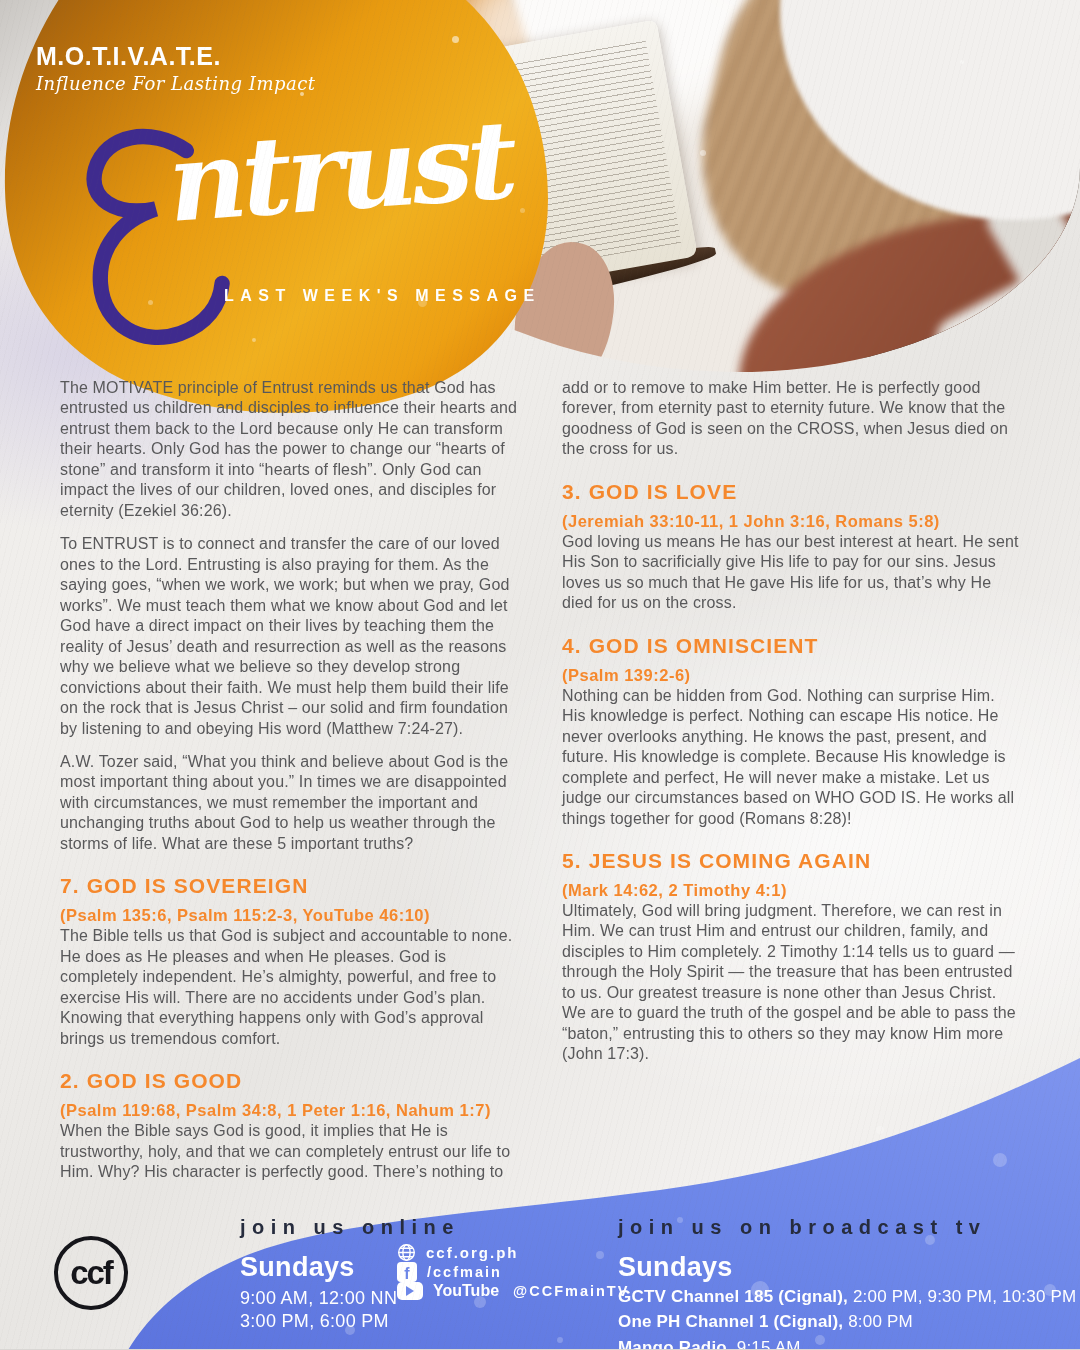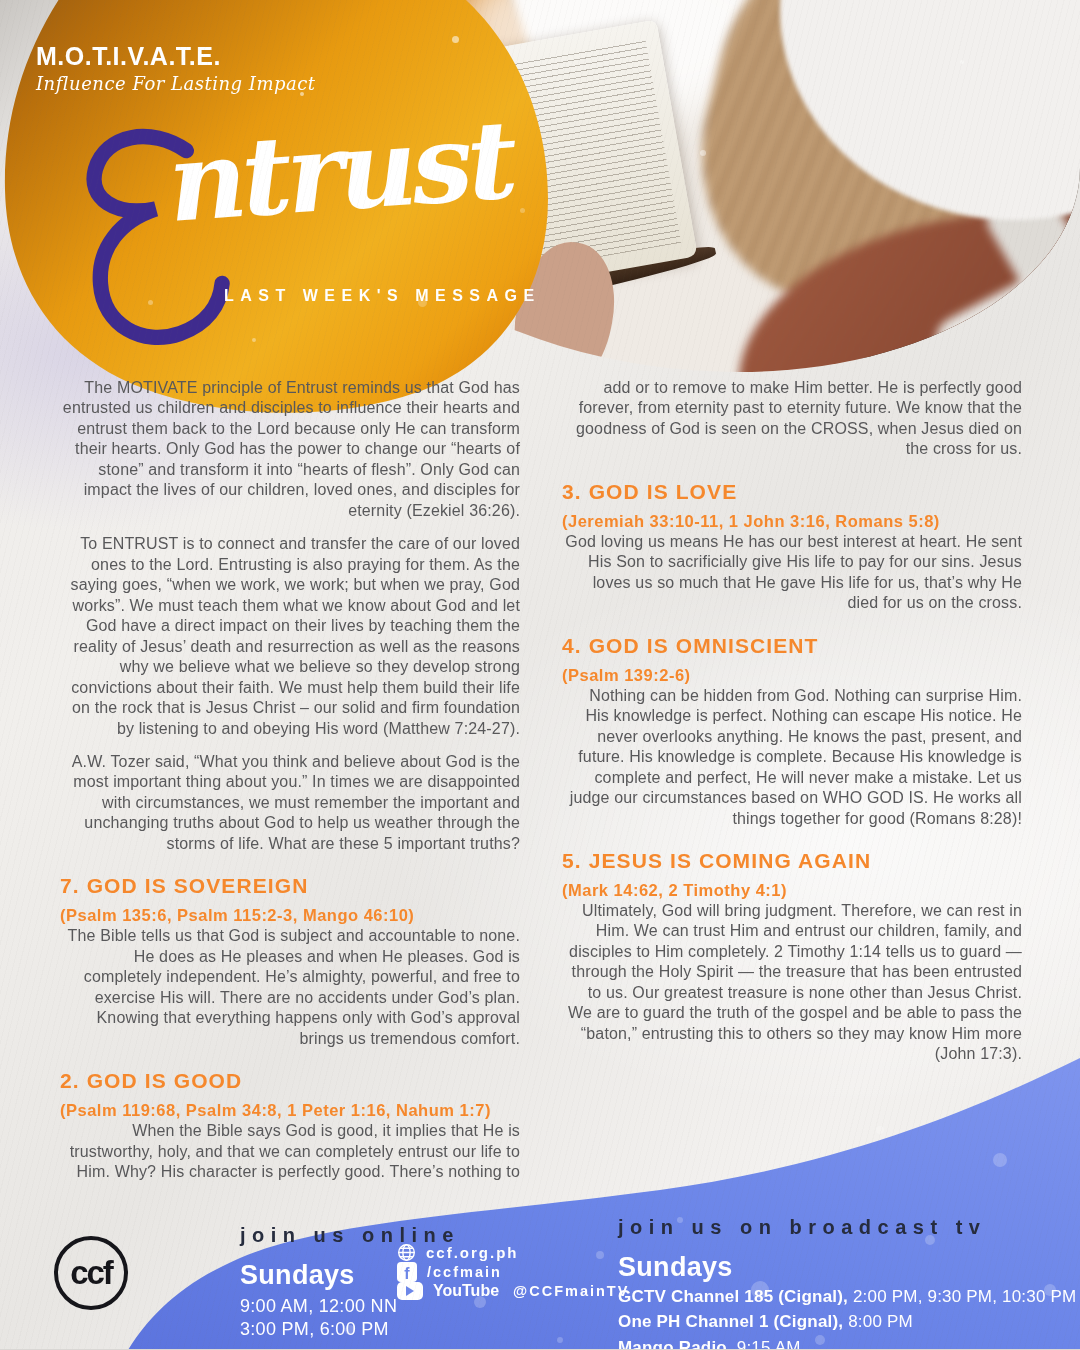--- a/index.html
+++ b/index.html
@@ -45,21 +45,21 @@
   .brand-title{font-size:25px;font-weight:700;letter-spacing:.5px;}
   .brand-tagline{font-family:"DejaVu Serif", serif;font-style:italic;font-size:18px;margin-top:2px;letter-spacing:.5px;}
   .purple-e{position:absolute;left:56px;top:118px;}
   .script-rest{position:absolute;left:168px;top:108px;color:#fff;
     font-family:"DejaVu Serif", serif;font-style:italic;font-weight:700;font-size:108px;
     letter-spacing:-5px;transform:rotate(-4deg);}
   .hero-subtitle{position:absolute;left:224px;top:287px;color:#fff;font-size:16px;font-weight:700;letter-spacing:6.5px;}
   
   .content{position:absolute;top:378px;left:60px;width:962px;display:flex;gap:42px;color:#58585a;}
   .col{width:460px;font-size:16px;line-height:1.28;letter-spacing:.15px;}
-  .col p{margin:0 0 13px 0;text-align:right;}
+  .col p{margin:0 0 13px 0;}
   .sec-title{color:#F6882C;font-size:21px;font-weight:700;letter-spacing:1.1px;margin-top:19px;}
   .sec-ref{color:#F6882C;font-size:16.5px;font-weight:700;letter-spacing:.5px;margin-top:5px;}
   .sec-body{margin-top:9px;}
   
   .blue-svg{position:absolute;left:0;top:1040px;}
   .ccf-logo{position:absolute;left:54px;top:1236px;width:66px;height:66px;border:4px solid #15151a;border-radius:50%;
     display:flex;align-items:center;justify-content:center;color:#15151a;font-weight:700;font-size:33px;letter-spacing:-2px;}
   .f-block{position:absolute;color:#fff;}
   .f-heading{color:#262C3E;font-size:20px;font-weight:700;letter-spacing:6.5px;}
   .f-day{font-size:27px;font-weight:700;margin-top:13px;letter-spacing:.3px;}
@@ -135,21 +135,21 @@
   </svg>
   <div class="script-rest">ntrust</div>
   <div class="hero-subtitle">LAST WEEK'S MESSAGE</div>
 
   <div class="content">
     <div class="col">
       <p>The MOTIVATE principle of Entrust reminds us that God has entrusted us children and disciples to influence their hearts and entrust them back to the Lord because only He can transform their hearts. Only God has the power to change our “hearts of stone” and transform it into “hearts of flesh”. Only God can impact the lives of our children, loved ones, and disciples for eternity (Ezekiel 36:26).</p>
       <p>To ENTRUST is to connect and transfer the care of our loved ones to the Lord. Entrusting is also praying for them. As the saying goes, “when we work, we work; but when we pray, God works”. We must teach them what we know about God and let God have a direct impact on their lives by teaching them the reality of Jesus’ death and resurrection as well as the reasons why we believe what we believe so they develop strong convictions about their faith. We must help them build their life on the rock that is Jesus Christ – our solid and firm foundation by listening to and obeying His word (Matthew 7:24-27).</p>
       <p>A.W. Tozer said, “What you think and believe about God is the most important thing about you.” In times we are disappointed with circumstances, we must remember the important and unchanging truths about God to help us weather through the storms of life. What are these 5 important truths?</p>
       <div class="sec-title">7. GOD IS SOVEREIGN</div>
-      <div class="sec-ref">(Psalm 135:6, Psalm 115:2-3, Mango 46:10)</div>
+      <div class="sec-ref">(Psalm 135:6, Psalm 115:2-3, YouTube 46:10)</div>
       <p class="sec-body">The Bible tells us that God is subject and accountable to none. He does as He pleases and when He pleases. God is completely independent. He’s almighty, powerful, and free to exercise His will. There are no accidents under God’s plan. Knowing that everything happens only with God’s approval brings us tremendous comfort.</p>
       <div class="sec-title">2. GOD IS GOOD</div>
       <div class="sec-ref">(Psalm 119:68, Psalm 34:8, 1 Peter 1:16, Nahum 1:7)</div>
       <p class="sec-body">When the Bible says God is good, it implies that He is trustworthy, holy, and that we can completely entrust our life to Him. Why? His character is perfectly good. There’s nothing to</p>
     </div>
     <div class="col">
       <p>add or to remove to make Him better. He is perfectly good forever, from eternity past to eternity future. We know that the goodness of God is seen on the CROSS, when Jesus died on the cross for us.</p>
       <div class="sec-title">3. GOD IS LOVE</div>
       <div class="sec-ref">(Jeremiah 33:10-11, 1 John 3:16, Romans 5:8)</div>
       <p class="sec-body">God loving us means He has our best interest at heart. He sent His Son to sacrificially give His life to pay for our sins. Jesus loves us so much that He gave His life for us, that’s why He died for us on the cross.</p>
@@ -183,21 +183,21 @@
         <circle cx="1050" cy="250" r="6"></circle>
       <circle cx="680" cy="180" r="3"></circle>
         <circle cx="820" cy="300" r="5"></circle>
     </g>
   </svg>
 
   <div class="ccf-logo">
     <span>ccf</span>
   </div>
 
-  <div class="f-block" style="left:240px;top:1216px;margin-top:8px;">
+  <div class="f-block" style="left:240px;top:1216px;">
     <div class="f-heading">join us online</div>
     <div class="f-day">Sundays</div>
     <div class="f-times">
       <div>9:00 AM, 12:00 NN</div>
       <div>3:00 PM, 6:00 PM</div>
     </div>
   </div>
 
   <div class="f-links">
     <div class="f-link">

